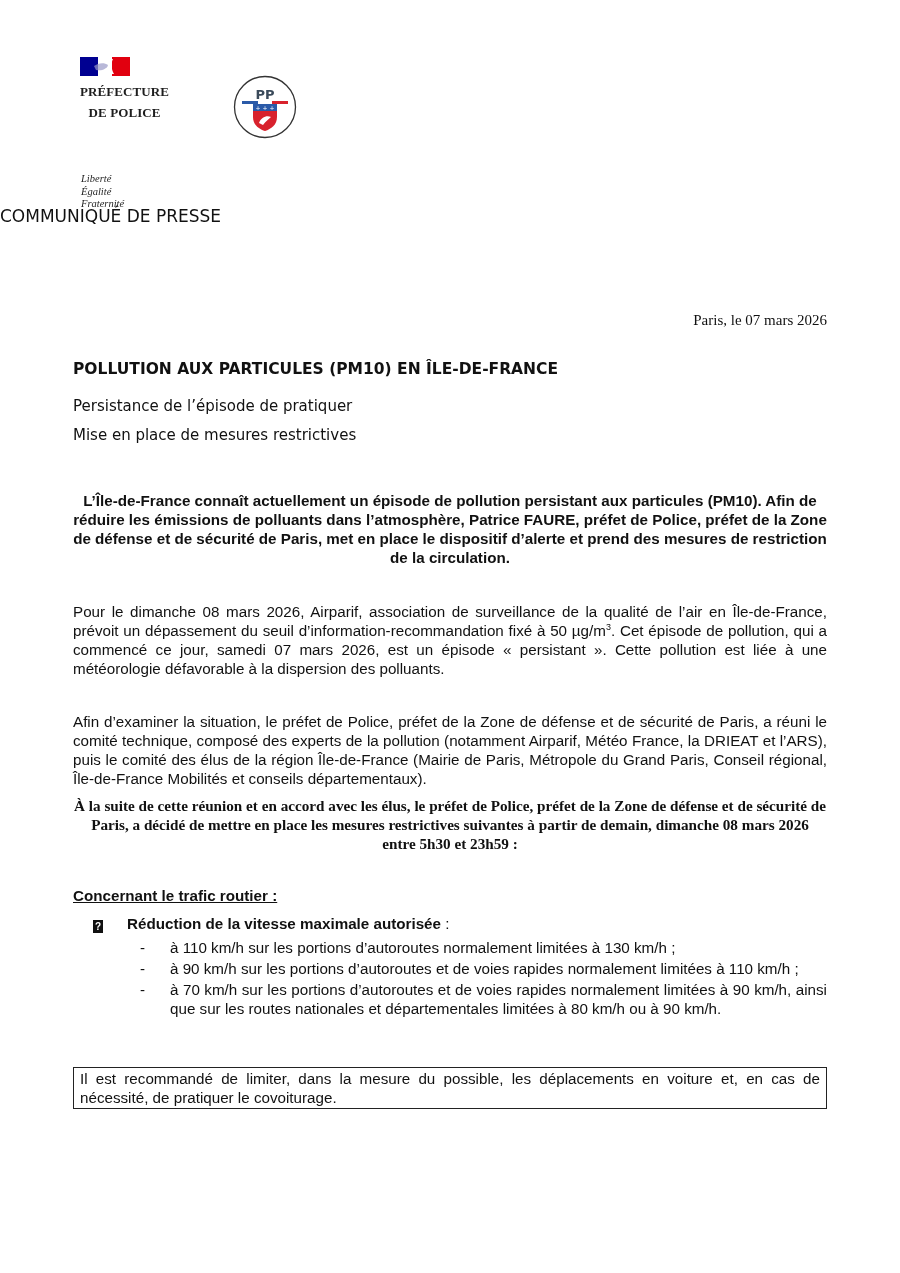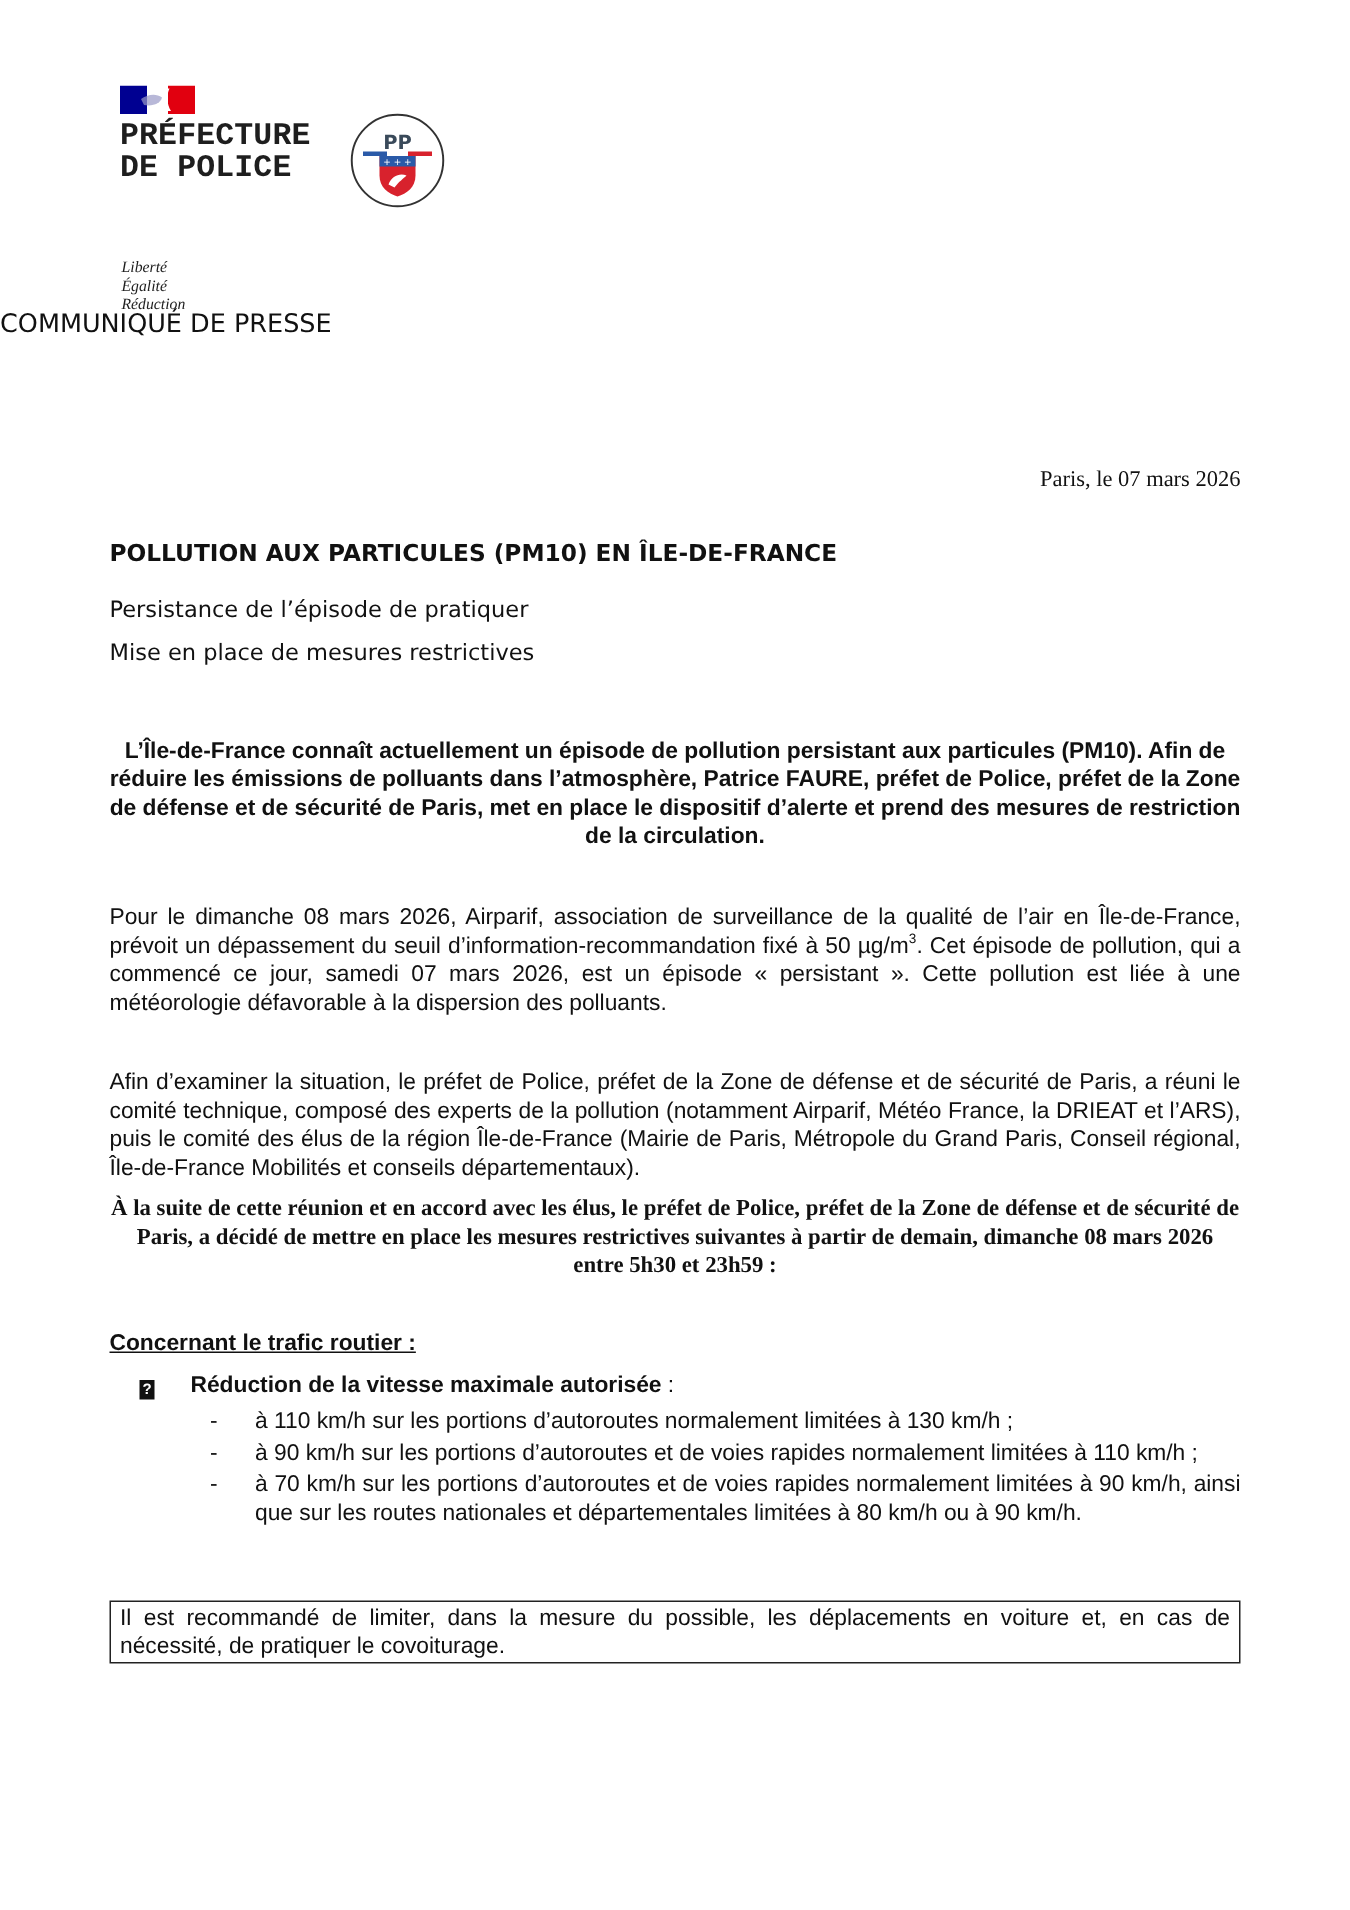--- a/index.html
+++ b/index.html
@@ -1,20 +1,20 @@
 <!DOCTYPE html>
 <html><head>
 <meta charset="utf-8">
 <style>
   html, body { margin: 0; padding: 0; background: #ffffff; }
   body { width: 900px; height: 1273px; position: relative; overflow: hidden; color: #111; font-family: "Liberation Sans", sans-serif; }
   .abs { position: absolute; }
   .logo-block { left: 80px; top: 57px; width: 140px; }
   .flag { position: absolute; left: 0; top: 0; width: 50px; height: 19px; }
-  .brand { position: absolute; left: 0; top: 24px; font-family: Liberation Mono, monospace; font-weight: bold; font-size: 21px; line-height: 21px; color: #1e1e1e; letter-spacing: 0.1px; white-space: nowrap; }
+  .brand { position: absolute; left: 0; top: 24px; font-family: Liberation Serif, serif; font-weight: bold; font-size: 13px; line-height: 21px; color: #1e1e1e; letter-spacing: 0.1px; white-space: nowrap; text-align: center; }
   .motto { position: absolute; left: 1px; top: 68px; font-family: "Liberation Serif", serif; font-style: italic; font-size: 10.5px; line-height: 12.5px; color: #1e1e1e; margin-top: 48px; }
   .pp-logo { left: 233px; top: 75px; width: 64px; height: 64px; }
   .title { left: 0; width: 900px; top: 206px; text-align: left; font-family: "DejaVu Sans", sans-serif; font-size: 17px; color: #111; }
   .date { right: 73px; top: 312px; font-family: Liberation Serif, serif; font-size: 15px; margin-left: 19px; }
   .headline { left: 73px; top: 360px; font-family: "DejaVu Sans", sans-serif; font-weight: bold; font-size: 15.5px; }
   .sub { left: 73px; font-family: "DejaVu Sans", sans-serif; font-size: 15px; }
   .sub1 { top: 397px; }
   .sub2 { top: 426px; }
   .para { left: 73px; width: 754px; font-size: 15.2px; line-height: 19px; text-align: justify; }
   .bold { font-weight: bold; text-align: center; }
@@ -42,21 +42,21 @@
     <path d="M14 9 C18 6 24 5 28 8 C27 12 22 14 16 13 Z" fill="#9a9ac8" opacity="0.7"></path>
     <path d="M30 2 C28 6 29 12 32 17 L34 17 C31 12 31 6 33 2 Z" fill="#ffffff"></path>
   </svg>
   <div class="brand">
     <div>PRÉFECTURE</div>
     <div>DE POLICE</div>
   </div>
   <div class="motto">
     <div>Liberté</div>
     <div>Égalité</div>
-    <div>Réduction</div>
+    <div>Fraternité</div>
   </div>
 </div>
 
 <svg class="abs pp-logo" viewBox="0 0 64 64">
   <circle cx="32" cy="32" r="30.5" fill="#ffffff" stroke="#333" stroke-width="1.3"></circle>
   <text x="32" y="24" text-anchor="middle" font-family="DejaVu Sans, sans-serif" font-weight="bold" font-size="13" fill="#3a4a5a">PP</text>
   <rect x="9" y="26" width="16" height="3" fill="#2a5aa8"></rect>
   <rect x="39" y="26" width="16" height="3" fill="#d8222d"></rect>
   <path d="M20 29 H44 V42 C44 50 38 54 32 56 C26 54 20 50 20 42 Z" fill="#d8222d"></path>
   <rect x="20" y="29" width="24" height="7" fill="#2a5aa8"></rect>

